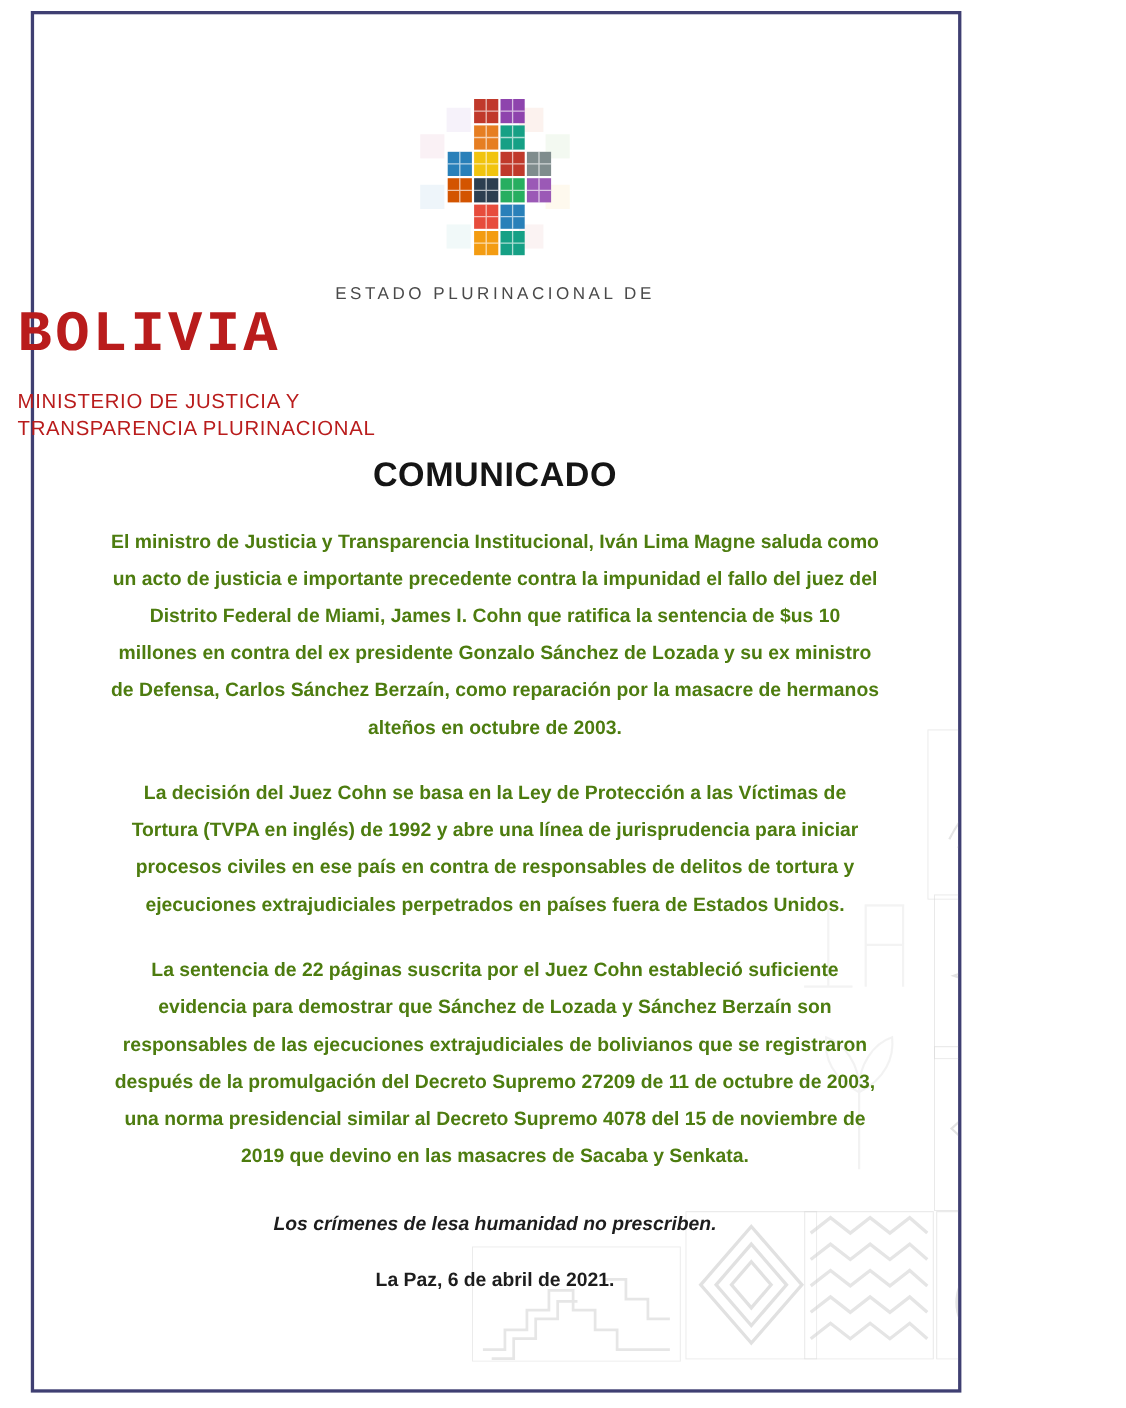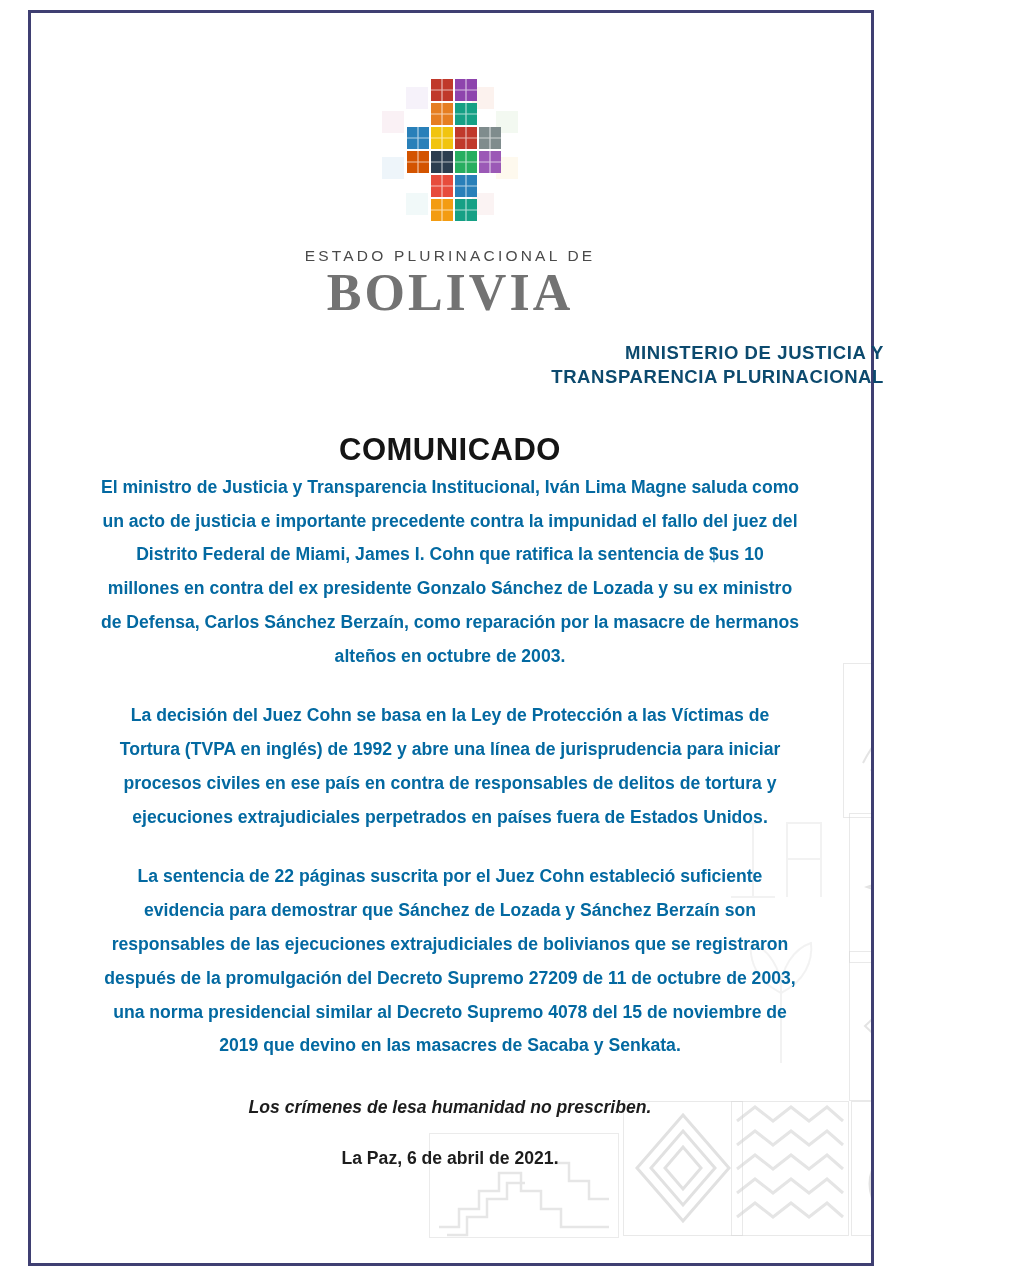--- a/index.html
+++ b/index.html
@@ -14,21 +14,21 @@
     color: #2d2d2d;
     overflow: hidden;
   }
 
   .page {
     position: relative;
     width: 900px;
     height: 1280px;
     background: #ffffff;
     box-sizing: border-box;
-    padding: 9px 16px 12px 16px;
+    padding: 20px 16px 12px 16px;
   }
 
   .border-frame {
     position: absolute;
     left: 28px;
     top: 10px;
     right: 26px;
     bottom: 14px;
     border: 3px solid #3f3f72;
     box-sizing: border-box;
@@ -67,58 +67,57 @@
 
   .estado-line {
     text-align: center;
     font-size: 15.5px;
     letter-spacing: 3.2px;
     color: #4a4a4a;
     margin-top: 12px;
     font-family: "Liberation Sans", sans-serif;
   }
   .bolivia-line {
-    text-align: center;
+    text-align: left;
     font-size: 52px;
     letter-spacing: 3px;
-    color: #737373;
+    color: #b91c1c;
     font-weight: bold;
     line-height: 1;
     margin-top: 2px;
-    font-family: Liberation Serif, serif;
+    font-family: Liberation Mono, monospace;
   }
 
   .ministry {
-    text-align: right;
+    text-align: left;
     font-size: 18.5px;
     letter-spacing: 0.6px;
-    color: #0c4a6e;
+    color: #b91c1c;
     line-height: 1.32;
     margin-top: 22px;
-    font-weight: bold;
   }
 
   .comunicado {
     text-align: center;
     font-size: 31px;
     font-weight: bold;
     color: #151515;
     letter-spacing: 0.5px;
-    margin-top: 42px;
+    margin-top: 12px;
     font-family: "Liberation Sans", sans-serif;
   }
 
   .body-text {
     position: relative;
-    margin: 3px auto 0 auto;
+    margin: 26px auto 0 auto;
     width: 700px;
     text-align: center;
     font-size: 17.6px;
     line-height: 1.92;
-    color: #0369a1;
+    color: #4d7c0f;
     font-family: "Liberation Sans Narrow", "Liberation Sans", sans-serif;
     font-stretch: condensed;
     font-weight: 600;
   }
   .para { margin: 0 0 26px 0; }
   .para:last-child { margin-bottom: 0; }
 
   .closing {
     position: relative;
     width: 700px;

